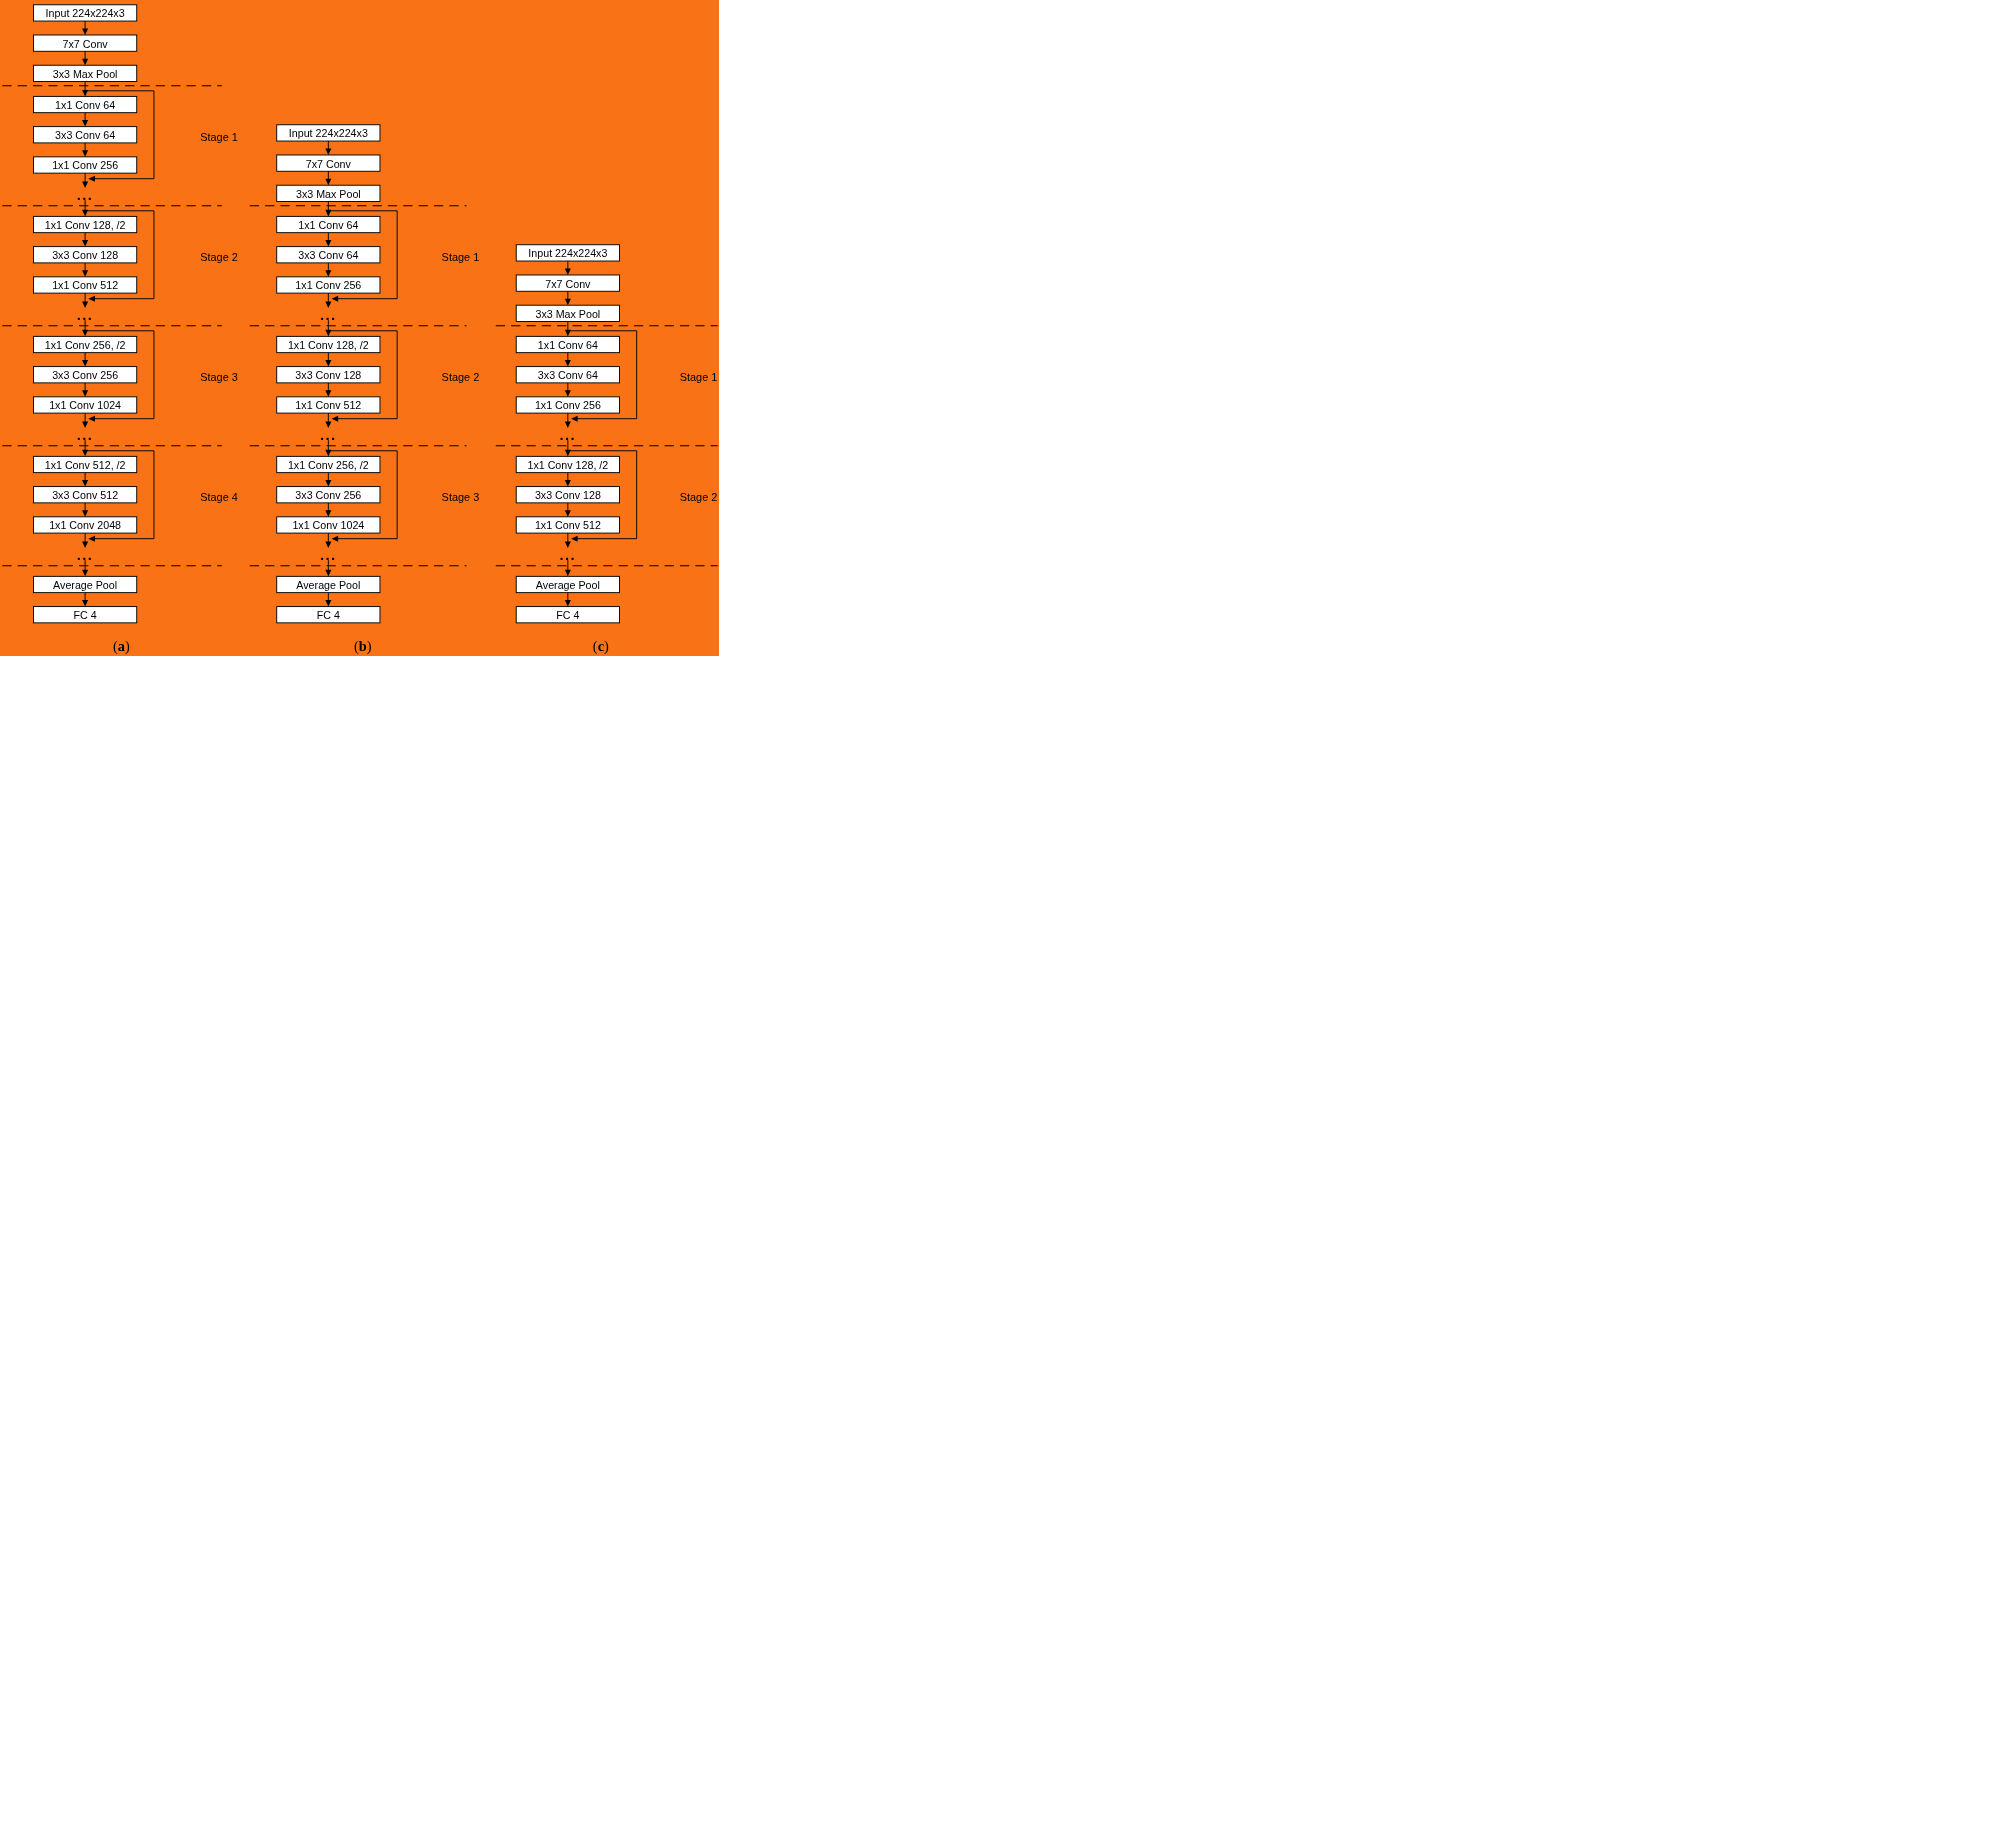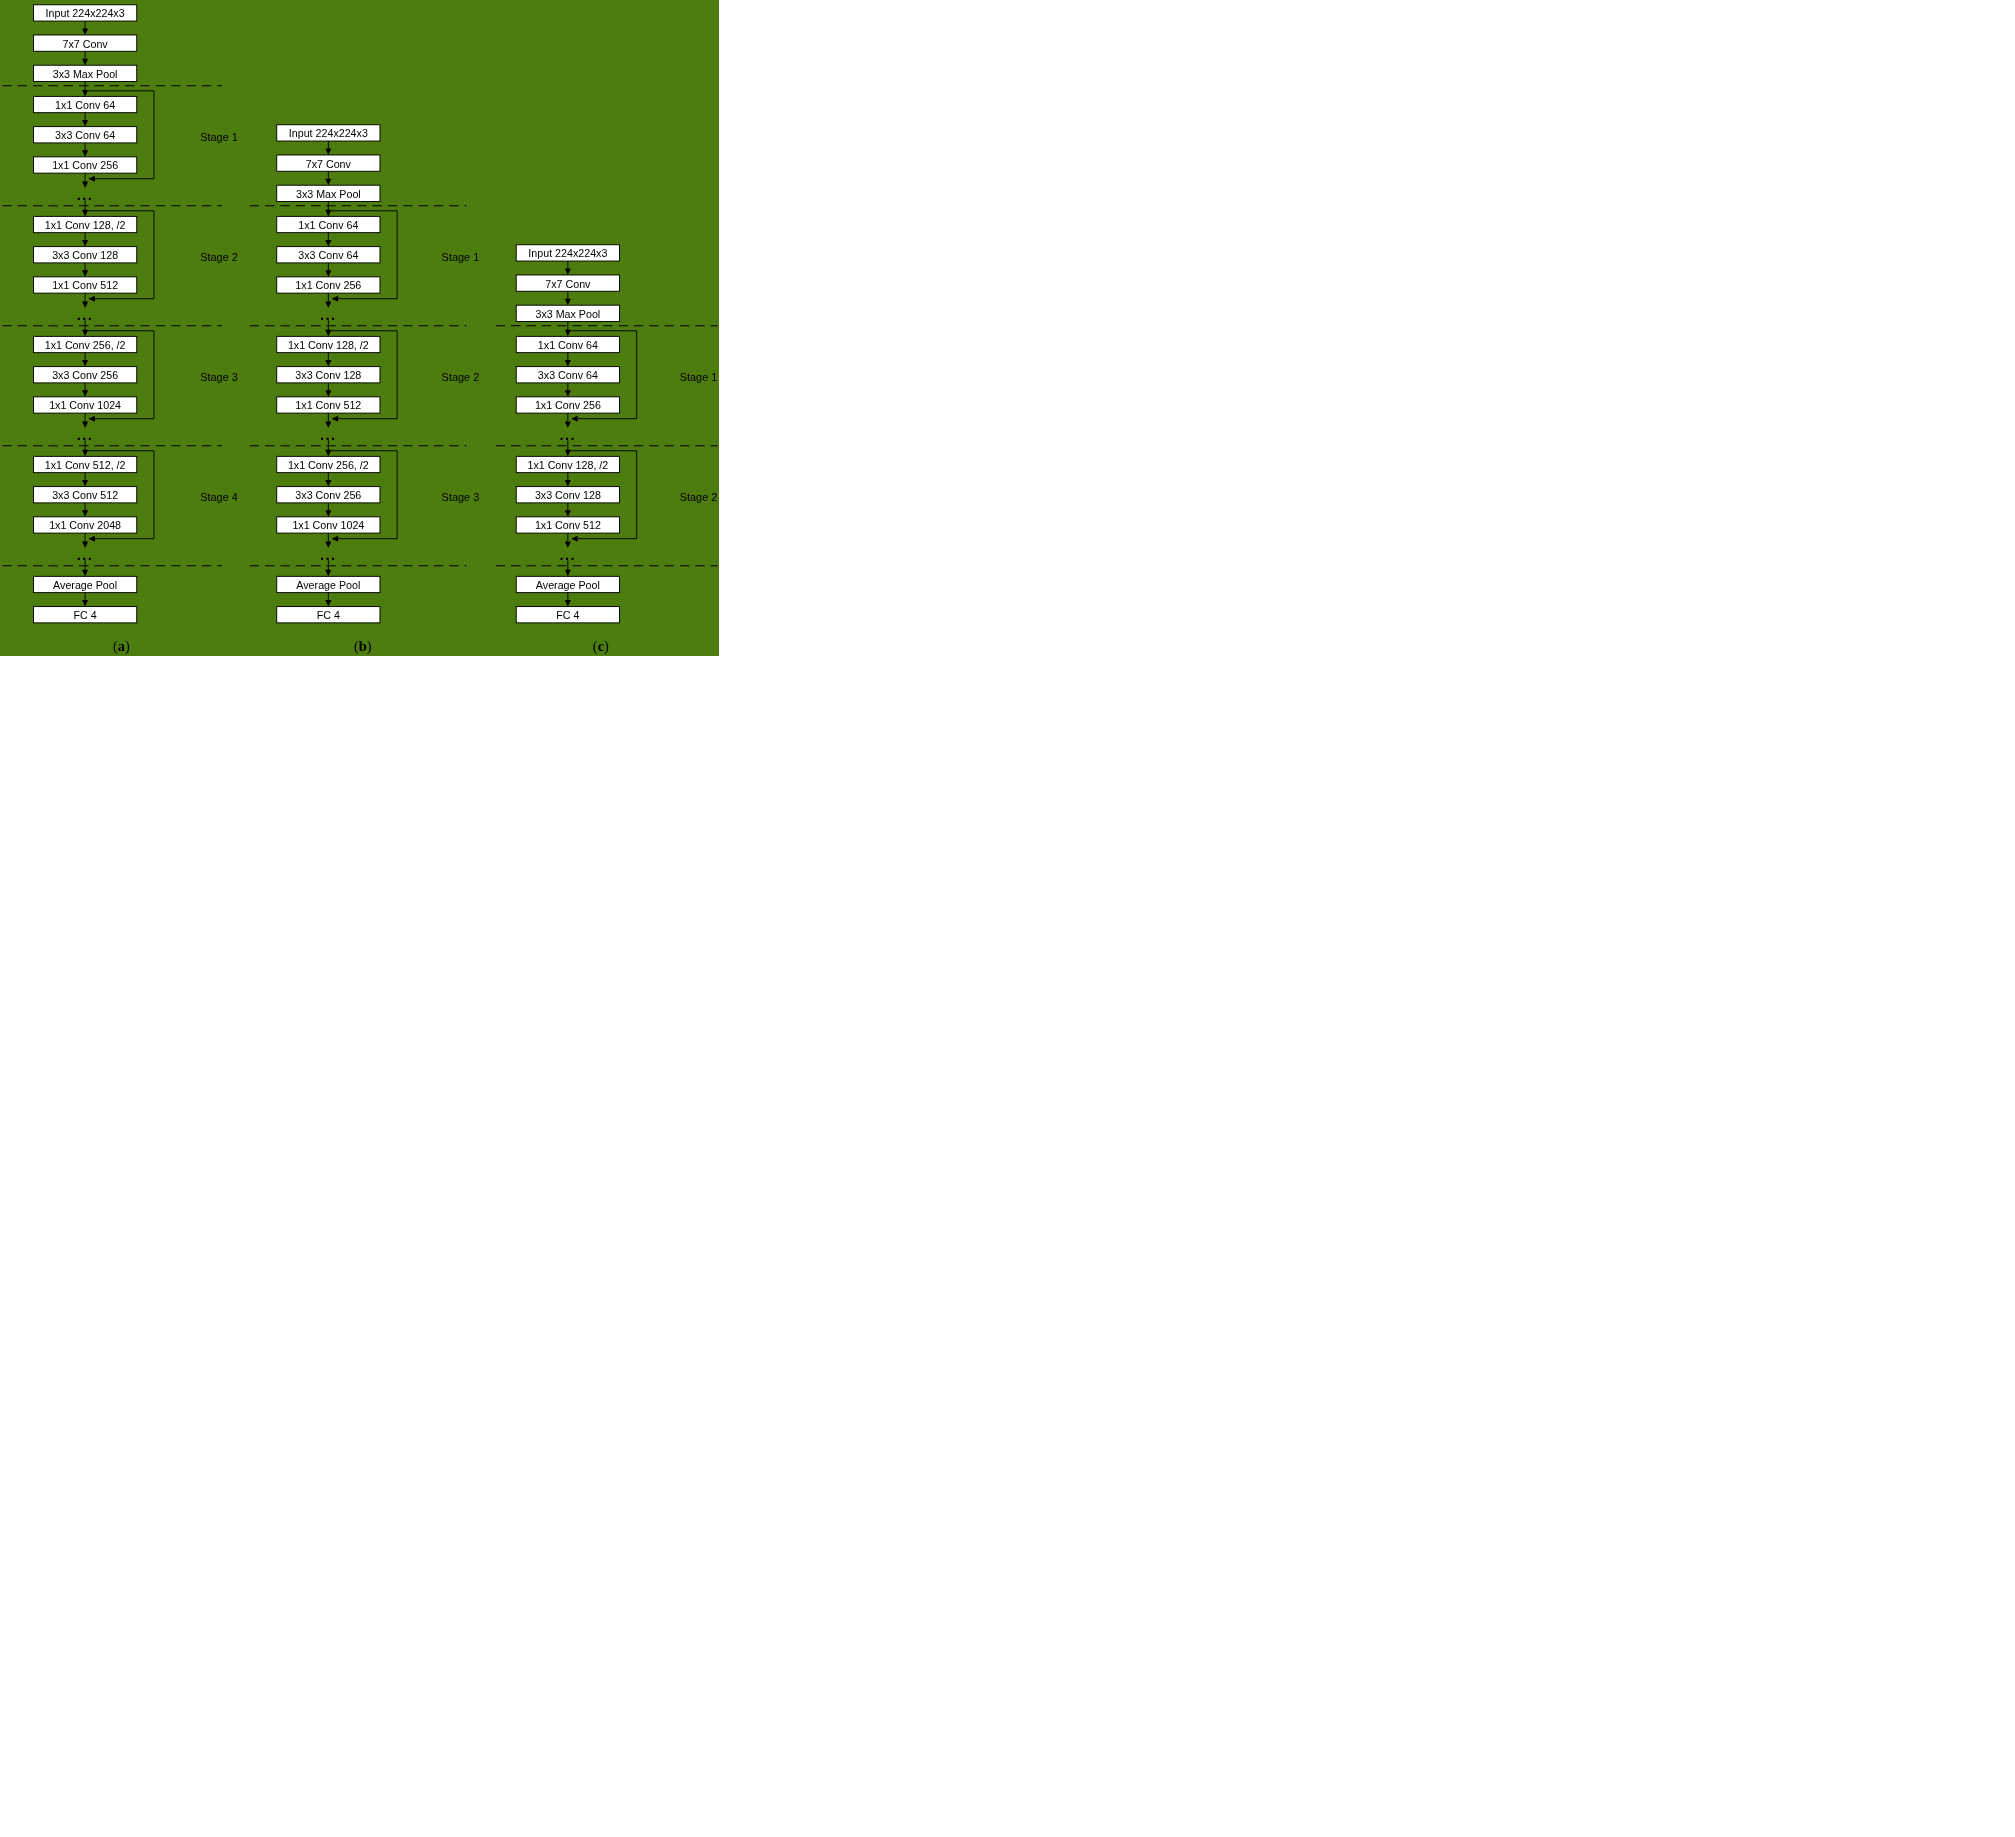--- a/index.html
+++ b/index.html
@@ -1,20 +1,20 @@
 <!DOCTYPE html>
 <html style="font-size:7.4px"><head>
 <meta charset="utf-8">
 <style>
   html, body { margin: 0; padding: 0; background: #ffffff; }
   #figure-wrap {
     position: relative;
     width: 719px;
     height: 656px;
-    background: #4d7c0f;
+    background: #f97316;
     font-family: "Liberation Sans", sans-serif;
   }
   svg text {
     font-family: "Liberation Sans", sans-serif;
     fill: #000000;
   }
   svg text.caption {
     font-family: "Liberation Serif", serif;
   }
 </style>

